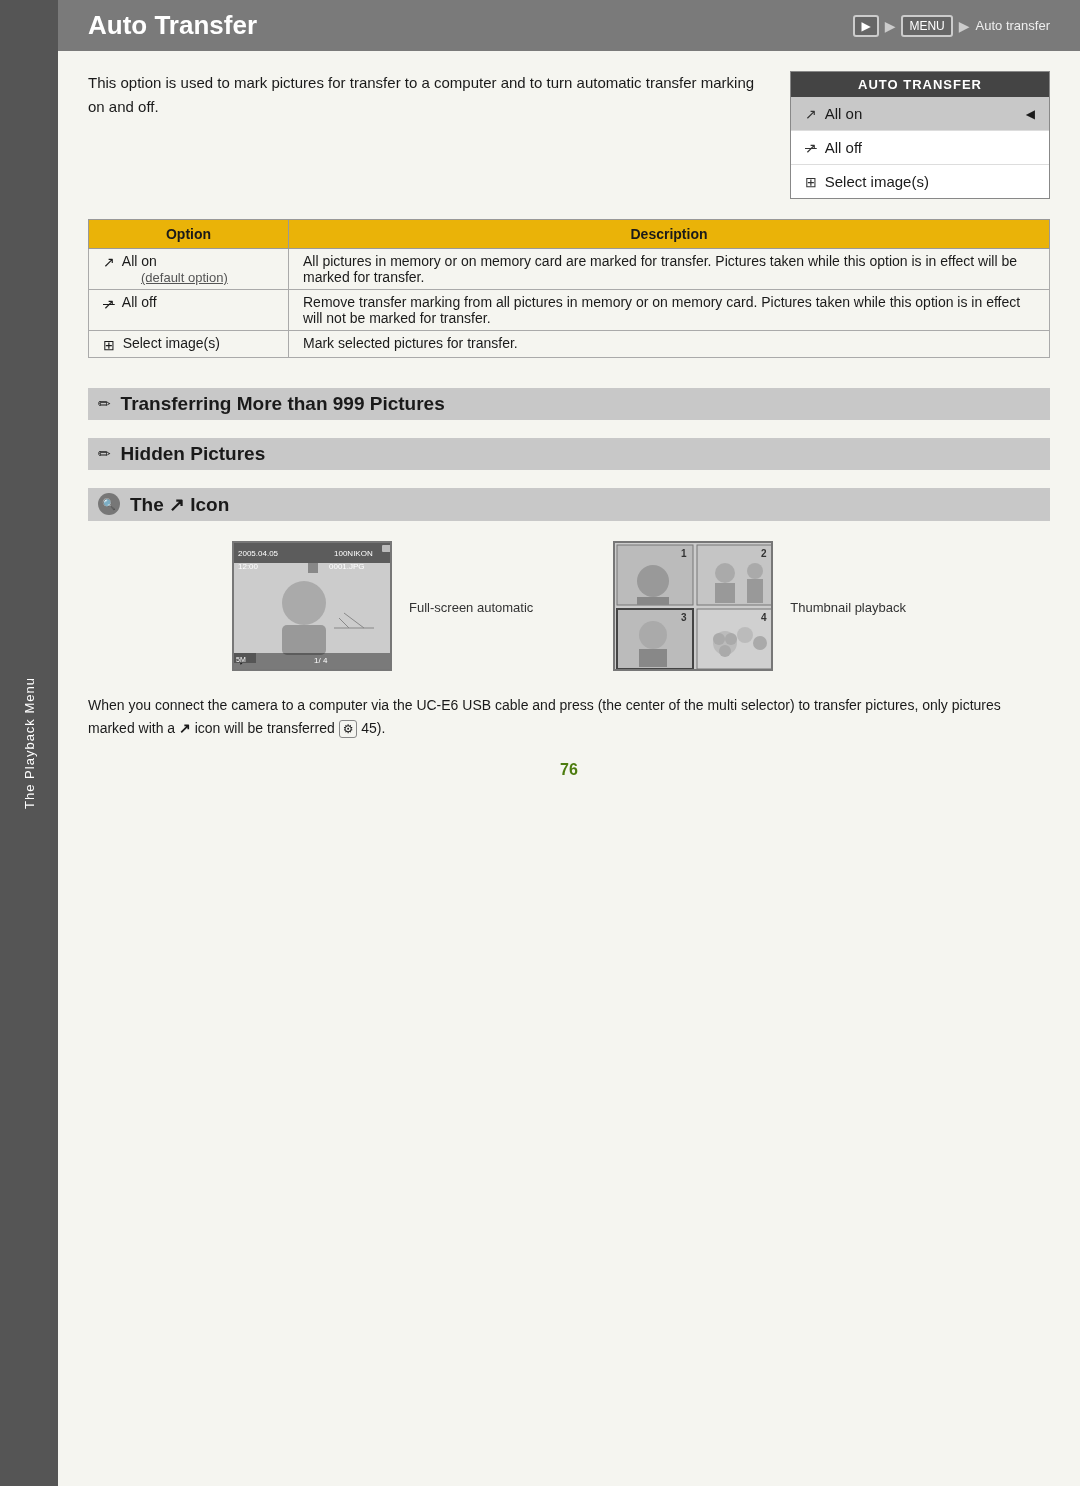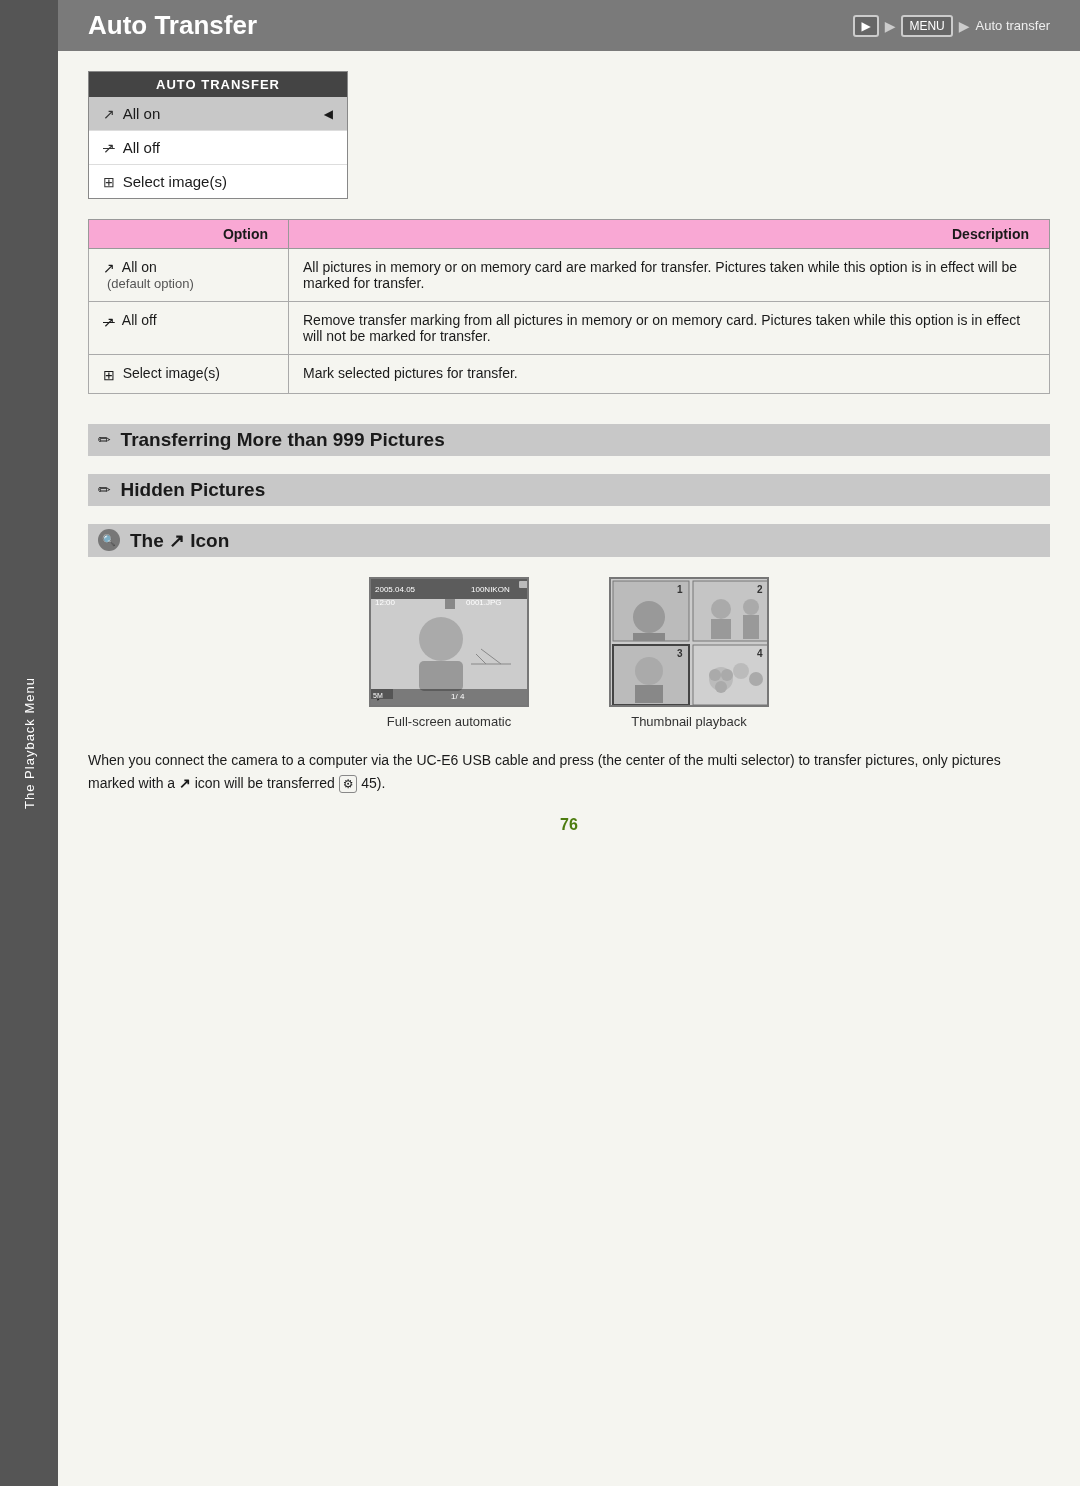--- a/index.html
+++ b/index.html
@@ -128,45 +128,46 @@
     }
 
     
     .options-table {
       width: 100%;
       border-collapse: collapse;
       margin-bottom: 30px;
       font-size: 14px;
     }
     .options-table th {
-      background: #f9a8d4;
+      background: #eab308;
       border: 1px solid #999;
-      padding: 6px 20px;
-      text-align: right;
+      padding: 6px 32px;
+      text-align: center;
       font-weight: bold;
     }
     .options-table td {
       border: 1px solid #aaa;
-      padding: 10px 14px;
+      padding: 4px 14px;
       vertical-align: top;
     }
     .option-cell {
       width: 200px;
       white-space: nowrap;
     }
     .option-icon {
       display: inline-block;
       margin-right: 4px;
       font-size: 14px;
       vertical-align: middle;
     }
     .option-sub {
       color: #555;
       font-size: 13px;
-      margin-left: 4px;
+      margin-left: 38px;
+      text-decoration: underline;
     }
 
     
     .tip-section {
       margin-bottom: 18px;
     }
     .tip-header {
       display: flex;
       align-items: center;
       gap: 10px;
@@ -189,23 +190,23 @@
 
     
     .camera-images {
       display: flex;
       justify-content: center;
       gap: 80px;
       margin: 20px 0;
     }
     .camera-image-block {
       display: flex;
-      flex-direction: column;
-      align-items: center;
-      gap: 4px;
+      flex-direction: row;
+      align-items: center;
+      gap: 17px;
       justify-content: space-between;
     }
     .screen-label {
       font-size: 13px;
       color: #333;
     }
 
     
     .bottom-text {
       font-size: 14px;
@@ -236,20 +237,21 @@
     <div class="header-nav">
       <span class="nav-icon">▶</span>
       <span class="nav-arrow">▶</span>
       <span class="nav-icon">MENU</span>
       <span class="nav-arrow">▶</span>
       <span>Auto transfer</span>
     </div>
   </div>
 
   <div class="intro-section">
+    <div class="intro-text">This option is used to mark pictures for transfer to a computer and to turn automatic transfer marking on and off.</div>
 
     <div class="menu-box">
       <div class="menu-box-header">AUTO TRANSFER</div>
       <div class="menu-item selected">
         <span class="menu-icon">↗</span>
         <span>All on</span>
         <span class="menu-arrow-right">◀</span>
       </div>
       <div class="menu-item">
         <span class="menu-icon" style="text-decoration:line-through;">↗</span>

